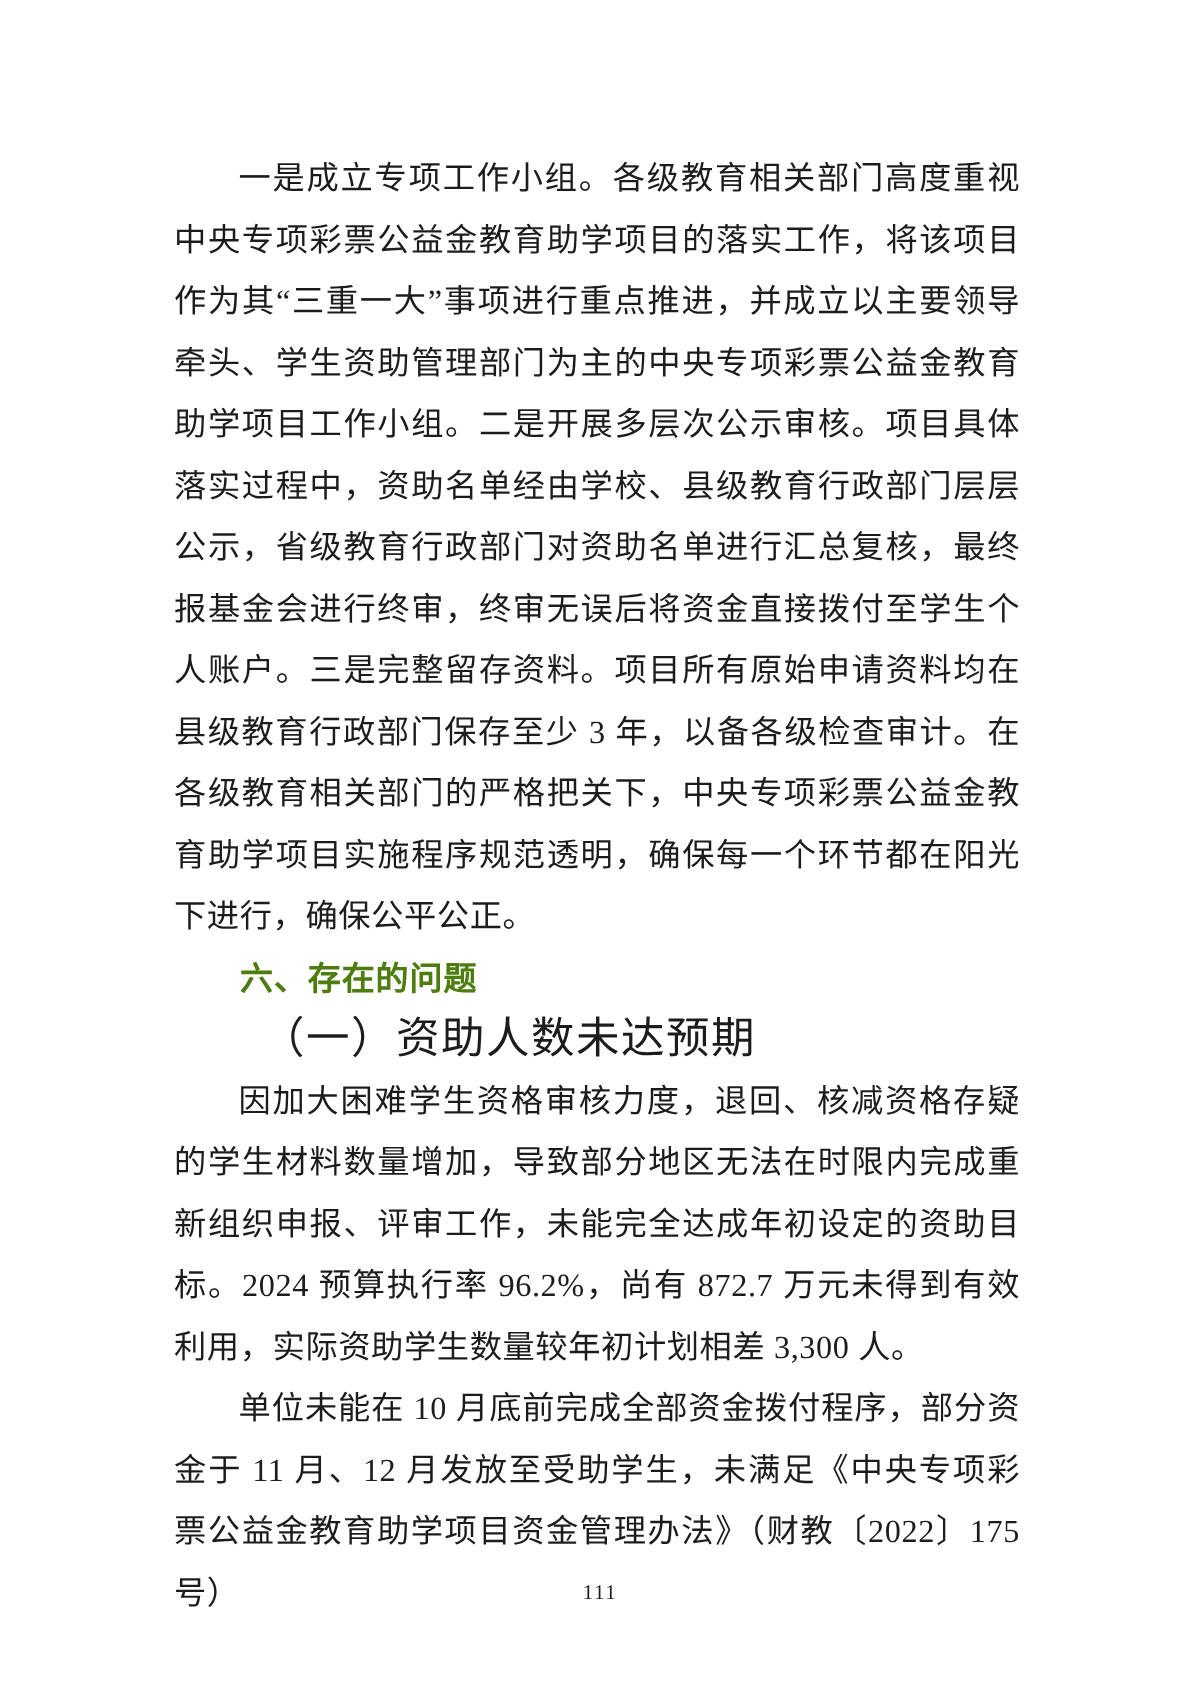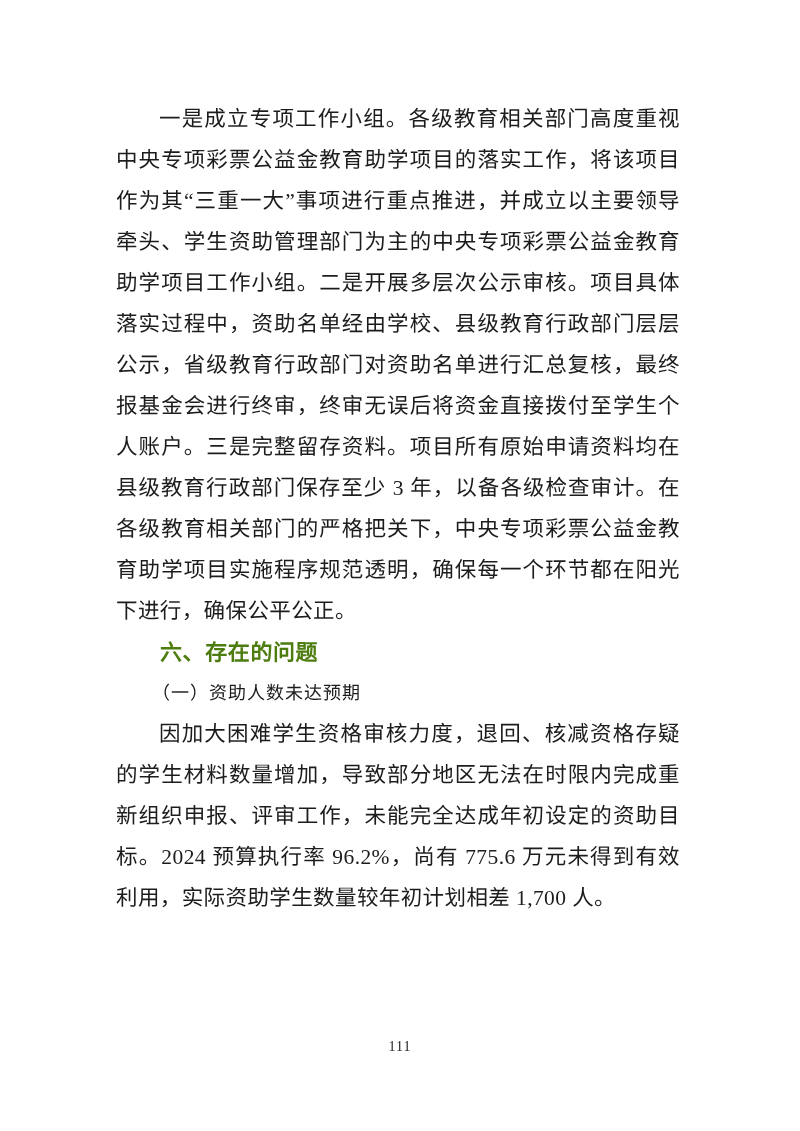--- a/index.html
+++ b/index.html
@@ -32,46 +32,47 @@
     font-size: 22px;
     line-height: 41px;
     font-weight: 700;
     font-family: "Liberation Sans", "DejaVu Sans", sans-serif;
     text-indent: 2em;
     letter-spacing: 0.6px;
     color: #4d7c0f;
   }
   .sub-heading {
     margin: 0;
-    font-size: 18px;
+    font-size: 29px;
     line-height: 41px;
     font-weight: 400;
     text-indent: 2em;
     letter-spacing: 1px;
   }
   .page-number {
     position: absolute;
     left: 0;
     right: 0;
-    bottom: 76px;
+    bottom: 60px;
     text-align: center;
     font-size: 14px;
     letter-spacing: 1px;
     color: #1c1c1c;
     font-family: "Liberation Serif", "DejaVu Serif", serif;
   }
 </style>
 </head>
 <body>
 
 <div class="page">
   <p class="body-para">一是成立专项工作小组。各级教育相关部门高度重视中央专项彩票公益金教育助学项目的落实工作，将该项目作为其“三重一大”事项进行重点推进，并成立以主要领导牵头、学生资助管理部门为主的中央专项彩票公益金教育助学项目工作小组。二是开展多层次公示审核。项目具体落实过程中，资助名单经由学校、县级教育行政部门层层公示，省级教育行政部门对资助名单进行汇总复核，最终报基金会进行终审，终审无误后将资金直接拨付至学生个人账户。三是完整留存资料。项目所有原始申请资料均在县级教育行政部门保存至少 3 年，以备各级检查审计。在各级教育相关部门的严格把关下，中央专项彩票公益金教育助学项目实施程序规范透明，确保每一个环节都在阳光下进行，确保公平公正。</p>
 
   <h2 class="section-heading">六、存在的问题</h2>
 
   <p class="sub-heading">（一）资助人数未达预期</p>
 
-  <p class="body-para">因加大困难学生资格审核力度，退回、核减资格存疑的学生材料数量增加，导致部分地区无法在时限内完成重新组织申报、评审工作，未能完全达成年初设定的资助目标。2024 预算执行率 96.2%，尚有 775.6 万元未得到有效利用，实际资助学生数量较年初计划相差 1,700 人。</p>
+  <p class="body-para">因加大困难学生资格审核力度，退回、核减资格存疑的学生材料数量增加，导致部分地区无法在时限内完成重新组织申报、评审工作，未能完全达成年初设定的资助目标。2024 预算执行率 96.2%，尚有 872.7 万元未得到有效利用，实际资助学生数量较年初计划相差 3,300 人。</p>
 
 
+  <p class="body-para">单位未能在 10 月底前完成全部资金拨付程序，部分资金于 11 月、12 月发放至受助学生，未满足《中央专项彩票公益金教育助学项目资金管理办法》（财教〔2022〕175 号）</p>
 
   <div class="page-number">111</div>
 </div>
 
 </body></html>

